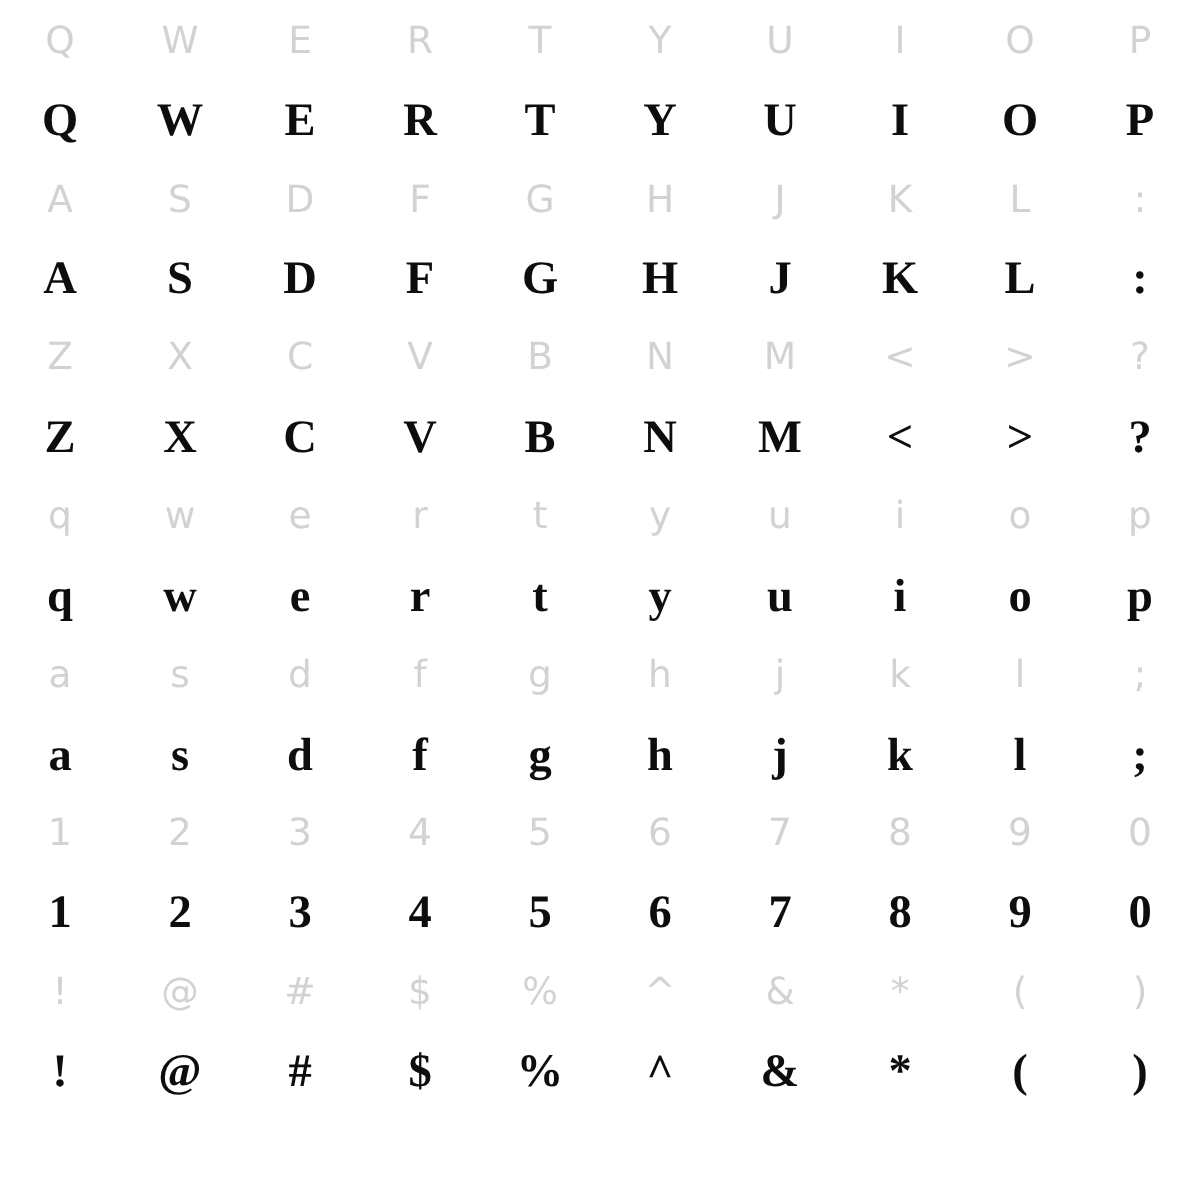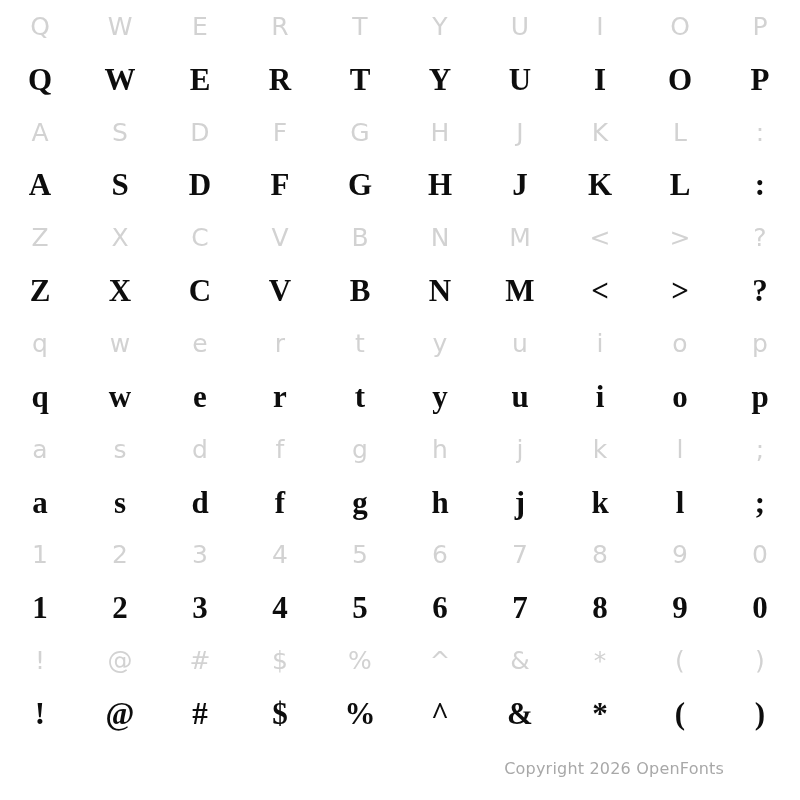--- a/index.html
+++ b/index.html
@@ -75,14 +75,13 @@
       <div class="row row-solid" style="display: contents;"><div class="cell" style="color: rgb(13, 13, 13); font-family: &quot;Liberation Serif&quot;, serif; font-weight: 700; font-size: 31px;">Z</div><div class="cell" style="color: rgb(13, 13, 13); font-family: &quot;Liberation Serif&quot;, serif; font-weight: 700; font-size: 31px;">X</div><div class="cell" style="color: rgb(13, 13, 13); font-family: &quot;Liberation Serif&quot;, serif; font-weight: 700; font-size: 31px;">C</div><div class="cell" style="color: rgb(13, 13, 13); font-family: &quot;Liberation Serif&quot;, serif; font-weight: 700; font-size: 31px;">V</div><div class="cell" style="color: rgb(13, 13, 13); font-family: &quot;Liberation Serif&quot;, serif; font-weight: 700; font-size: 31px;">B</div><div class="cell" style="color: rgb(13, 13, 13); font-family: &quot;Liberation Serif&quot;, serif; font-weight: 700; font-size: 31px;">N</div><div class="cell" style="color: rgb(13, 13, 13); font-family: &quot;Liberation Serif&quot;, serif; font-weight: 700; font-size: 31px;">M</div><div class="cell" style="color: rgb(13, 13, 13); font-family: &quot;Liberation Serif&quot;, serif; font-weight: 700; font-size: 31px;">&lt;</div><div class="cell" style="color: rgb(13, 13, 13); font-family: &quot;Liberation Serif&quot;, serif; font-weight: 700; font-size: 31px;">&gt;</div><div class="cell" style="color: rgb(13, 13, 13); font-family: &quot;Liberation Serif&quot;, serif; font-weight: 700; font-size: 31px;">?</div></div>
       <div class="row row-ghost" style="display: contents;"><div class="cell" style="color: rgb(210, 210, 210); font-family: &quot;DejaVu Sans&quot;, sans-serif; font-weight: 400; font-size: 25px;">q</div><div class="cell" style="color: rgb(210, 210, 210); font-family: &quot;DejaVu Sans&quot;, sans-serif; font-weight: 400; font-size: 25px;">w</div><div class="cell" style="color: rgb(210, 210, 210); font-family: &quot;DejaVu Sans&quot;, sans-serif; font-weight: 400; font-size: 25px;">e</div><div class="cell" style="color: rgb(210, 210, 210); font-family: &quot;DejaVu Sans&quot;, sans-serif; font-weight: 400; font-size: 25px;">r</div><div class="cell" style="color: rgb(210, 210, 210); font-family: &quot;DejaVu Sans&quot;, sans-serif; font-weight: 400; font-size: 25px;">t</div><div class="cell" style="color: rgb(210, 210, 210); font-family: &quot;DejaVu Sans&quot;, sans-serif; font-weight: 400; font-size: 25px;">y</div><div class="cell" style="color: rgb(210, 210, 210); font-family: &quot;DejaVu Sans&quot;, sans-serif; font-weight: 400; font-size: 25px;">u</div><div class="cell" style="color: rgb(210, 210, 210); font-family: &quot;DejaVu Sans&quot;, sans-serif; font-weight: 400; font-size: 25px;">i</div><div class="cell" style="color: rgb(210, 210, 210); font-family: &quot;DejaVu Sans&quot;, sans-serif; font-weight: 400; font-size: 25px;">o</div><div class="cell" style="color: rgb(210, 210, 210); font-family: &quot;DejaVu Sans&quot;, sans-serif; font-weight: 400; font-size: 25px;">p</div></div>
       <div class="row row-solid" style="display: contents;"><div class="cell" style="color: rgb(13, 13, 13); font-family: &quot;Liberation Serif&quot;, serif; font-weight: 700; font-size: 31px;">q</div><div class="cell" style="color: rgb(13, 13, 13); font-family: &quot;Liberation Serif&quot;, serif; font-weight: 700; font-size: 31px;">w</div><div class="cell" style="color: rgb(13, 13, 13); font-family: &quot;Liberation Serif&quot;, serif; font-weight: 700; font-size: 31px;">e</div><div class="cell" style="color: rgb(13, 13, 13); font-family: &quot;Liberation Serif&quot;, serif; font-weight: 700; font-size: 31px;">r</div><div class="cell" style="color: rgb(13, 13, 13); font-family: &quot;Liberation Serif&quot;, serif; font-weight: 700; font-size: 31px;">t</div><div class="cell" style="color: rgb(13, 13, 13); font-family: &quot;Liberation Serif&quot;, serif; font-weight: 700; font-size: 31px;">y</div><div class="cell" style="color: rgb(13, 13, 13); font-family: &quot;Liberation Serif&quot;, serif; font-weight: 700; font-size: 31px;">u</div><div class="cell" style="color: rgb(13, 13, 13); font-family: &quot;Liberation Serif&quot;, serif; font-weight: 700; font-size: 31px;">i</div><div class="cell" style="color: rgb(13, 13, 13); font-family: &quot;Liberation Serif&quot;, serif; font-weight: 700; font-size: 31px;">o</div><div class="cell" style="color: rgb(13, 13, 13); font-family: &quot;Liberation Serif&quot;, serif; font-weight: 700; font-size: 31px;">p</div></div>
       <div class="row row-ghost" style="display: contents;"><div class="cell" style="color: rgb(210, 210, 210); font-family: &quot;DejaVu Sans&quot;, sans-serif; font-weight: 400; font-size: 25px;">a</div><div class="cell" style="color: rgb(210, 210, 210); font-family: &quot;DejaVu Sans&quot;, sans-serif; font-weight: 400; font-size: 25px;">s</div><div class="cell" style="color: rgb(210, 210, 210); font-family: &quot;DejaVu Sans&quot;, sans-serif; font-weight: 400; font-size: 25px;">d</div><div class="cell" style="color: rgb(210, 210, 210); font-family: &quot;DejaVu Sans&quot;, sans-serif; font-weight: 400; font-size: 25px;">f</div><div class="cell" style="color: rgb(210, 210, 210); font-family: &quot;DejaVu Sans&quot;, sans-serif; font-weight: 400; font-size: 25px;">g</div><div class="cell" style="color: rgb(210, 210, 210); font-family: &quot;DejaVu Sans&quot;, sans-serif; font-weight: 400; font-size: 25px;">h</div><div class="cell" style="color: rgb(210, 210, 210); font-family: &quot;DejaVu Sans&quot;, sans-serif; font-weight: 400; font-size: 25px;">j</div><div class="cell" style="color: rgb(210, 210, 210); font-family: &quot;DejaVu Sans&quot;, sans-serif; font-weight: 400; font-size: 25px;">k</div><div class="cell" style="color: rgb(210, 210, 210); font-family: &quot;DejaVu Sans&quot;, sans-serif; font-weight: 400; font-size: 25px;">l</div><div class="cell" style="color: rgb(210, 210, 210); font-family: &quot;DejaVu Sans&quot;, sans-serif; font-weight: 400; font-size: 25px;">;</div></div>
       <div class="row row-solid" style="display: contents;"><div class="cell" style="color: rgb(13, 13, 13); font-family: &quot;Liberation Serif&quot;, serif; font-weight: 700; font-size: 31px;">a</div><div class="cell" style="color: rgb(13, 13, 13); font-family: &quot;Liberation Serif&quot;, serif; font-weight: 700; font-size: 31px;">s</div><div class="cell" style="color: rgb(13, 13, 13); font-family: &quot;Liberation Serif&quot;, serif; font-weight: 700; font-size: 31px;">d</div><div class="cell" style="color: rgb(13, 13, 13); font-family: &quot;Liberation Serif&quot;, serif; font-weight: 700; font-size: 31px;">f</div><div class="cell" style="color: rgb(13, 13, 13); font-family: &quot;Liberation Serif&quot;, serif; font-weight: 700; font-size: 31px;">g</div><div class="cell" style="color: rgb(13, 13, 13); font-family: &quot;Liberation Serif&quot;, serif; font-weight: 700; font-size: 31px;">h</div><div class="cell" style="color: rgb(13, 13, 13); font-family: &quot;Liberation Serif&quot;, serif; font-weight: 700; font-size: 31px;">j</div><div class="cell" style="color: rgb(13, 13, 13); font-family: &quot;Liberation Serif&quot;, serif; font-weight: 700; font-size: 31px;">k</div><div class="cell" style="color: rgb(13, 13, 13); font-family: &quot;Liberation Serif&quot;, serif; font-weight: 700; font-size: 31px;">l</div><div class="cell" style="color: rgb(13, 13, 13); font-family: &quot;Liberation Serif&quot;, serif; font-weight: 700; font-size: 31px;">;</div></div>
       <div class="row row-ghost" style="display: contents;"><div class="cell" style="color: rgb(210, 210, 210); font-family: &quot;DejaVu Sans&quot;, sans-serif; font-weight: 400; font-size: 25px;">1</div><div class="cell" style="color: rgb(210, 210, 210); font-family: &quot;DejaVu Sans&quot;, sans-serif; font-weight: 400; font-size: 25px;">2</div><div class="cell" style="color: rgb(210, 210, 210); font-family: &quot;DejaVu Sans&quot;, sans-serif; font-weight: 400; font-size: 25px;">3</div><div class="cell" style="color: rgb(210, 210, 210); font-family: &quot;DejaVu Sans&quot;, sans-serif; font-weight: 400; font-size: 25px;">4</div><div class="cell" style="color: rgb(210, 210, 210); font-family: &quot;DejaVu Sans&quot;, sans-serif; font-weight: 400; font-size: 25px;">5</div><div class="cell" style="color: rgb(210, 210, 210); font-family: &quot;DejaVu Sans&quot;, sans-serif; font-weight: 400; font-size: 25px;">6</div><div class="cell" style="color: rgb(210, 210, 210); font-family: &quot;DejaVu Sans&quot;, sans-serif; font-weight: 400; font-size: 25px;">7</div><div class="cell" style="color: rgb(210, 210, 210); font-family: &quot;DejaVu Sans&quot;, sans-serif; font-weight: 400; font-size: 25px;">8</div><div class="cell" style="color: rgb(210, 210, 210); font-family: &quot;DejaVu Sans&quot;, sans-serif; font-weight: 400; font-size: 25px;">9</div><div class="cell" style="color: rgb(210, 210, 210); font-family: &quot;DejaVu Sans&quot;, sans-serif; font-weight: 400; font-size: 25px;">0</div></div>
       <div class="row row-solid" style="display: contents;"><div class="cell" style="color: rgb(13, 13, 13); font-family: &quot;Liberation Serif&quot;, serif; font-weight: 700; font-size: 31px;">1</div><div class="cell" style="color: rgb(13, 13, 13); font-family: &quot;Liberation Serif&quot;, serif; font-weight: 700; font-size: 31px;">2</div><div class="cell" style="color: rgb(13, 13, 13); font-family: &quot;Liberation Serif&quot;, serif; font-weight: 700; font-size: 31px;">3</div><div class="cell" style="color: rgb(13, 13, 13); font-family: &quot;Liberation Serif&quot;, serif; font-weight: 700; font-size: 31px;">4</div><div class="cell" style="color: rgb(13, 13, 13); font-family: &quot;Liberation Serif&quot;, serif; font-weight: 700; font-size: 31px;">5</div><div class="cell" style="color: rgb(13, 13, 13); font-family: &quot;Liberation Serif&quot;, serif; font-weight: 700; font-size: 31px;">6</div><div class="cell" style="color: rgb(13, 13, 13); font-family: &quot;Liberation Serif&quot;, serif; font-weight: 700; font-size: 31px;">7</div><div class="cell" style="color: rgb(13, 13, 13); font-family: &quot;Liberation Serif&quot;, serif; font-weight: 700; font-size: 31px;">8</div><div class="cell" style="color: rgb(13, 13, 13); font-family: &quot;Liberation Serif&quot;, serif; font-weight: 700; font-size: 31px;">9</div><div class="cell" style="color: rgb(13, 13, 13); font-family: &quot;Liberation Serif&quot;, serif; font-weight: 700; font-size: 31px;">0</div></div>
       <div class="row row-ghost" style="display: contents;"><div class="cell" style="color: rgb(210, 210, 210); font-family: &quot;DejaVu Sans&quot;, sans-serif; font-weight: 400; font-size: 25px;">!</div><div class="cell" style="color: rgb(210, 210, 210); font-family: &quot;DejaVu Sans&quot;, sans-serif; font-weight: 400; font-size: 25px;">@</div><div class="cell" style="color: rgb(210, 210, 210); font-family: &quot;DejaVu Sans&quot;, sans-serif; font-weight: 400; font-size: 25px;">#</div><div class="cell" style="color: rgb(210, 210, 210); font-family: &quot;DejaVu Sans&quot;, sans-serif; font-weight: 400; font-size: 25px;">$</div><div class="cell" style="color: rgb(210, 210, 210); font-family: &quot;DejaVu Sans&quot;, sans-serif; font-weight: 400; font-size: 25px;">%</div><div class="cell" style="color: rgb(210, 210, 210); font-family: &quot;DejaVu Sans&quot;, sans-serif; font-weight: 400; font-size: 25px;">^</div><div class="cell" style="color: rgb(210, 210, 210); font-family: &quot;DejaVu Sans&quot;, sans-serif; font-weight: 400; font-size: 25px;">&amp;</div><div class="cell" style="color: rgb(210, 210, 210); font-family: &quot;DejaVu Sans&quot;, sans-serif; font-weight: 400; font-size: 25px;">*</div><div class="cell" style="color: rgb(210, 210, 210); font-family: &quot;DejaVu Sans&quot;, sans-serif; font-weight: 400; font-size: 25px;">(</div><div class="cell" style="color: rgb(210, 210, 210); font-family: &quot;DejaVu Sans&quot;, sans-serif; font-weight: 400; font-size: 25px;">)</div></div>
       <div class="row row-solid" style="display: contents;"><div class="cell" style="color: rgb(13, 13, 13); font-family: &quot;Liberation Serif&quot;, serif; font-weight: 700; font-size: 31px;">!</div><div class="cell" style="color: rgb(13, 13, 13); font-family: &quot;Liberation Serif&quot;, serif; font-weight: 700; font-size: 31px;">@</div><div class="cell" style="color: rgb(13, 13, 13); font-family: &quot;Liberation Serif&quot;, serif; font-weight: 700; font-size: 31px;">#</div><div class="cell" style="color: rgb(13, 13, 13); font-family: &quot;Liberation Serif&quot;, serif; font-weight: 700; font-size: 31px;">$</div><div class="cell" style="color: rgb(13, 13, 13); font-family: &quot;Liberation Serif&quot;, serif; font-weight: 700; font-size: 31px;">%</div><div class="cell" style="color: rgb(13, 13, 13); font-family: &quot;Liberation Serif&quot;, serif; font-weight: 700; font-size: 31px;">^</div><div class="cell" style="color: rgb(13, 13, 13); font-family: &quot;Liberation Serif&quot;, serif; font-weight: 700; font-size: 31px;">&amp;</div><div class="cell" style="color: rgb(13, 13, 13); font-family: &quot;Liberation Serif&quot;, serif; font-weight: 700; font-size: 31px;">*</div><div class="cell" style="color: rgb(13, 13, 13); font-family: &quot;Liberation Serif&quot;, serif; font-weight: 700; font-size: 31px;">(</div><div class="cell" style="color: rgb(13, 13, 13); font-family: &quot;Liberation Serif&quot;, serif; font-weight: 700; font-size: 31px;">)</div></div>
     </div>
-  <div class="footer">Copyright 2026 OpenFonts</div>
 </div>
 
 </body></html>

